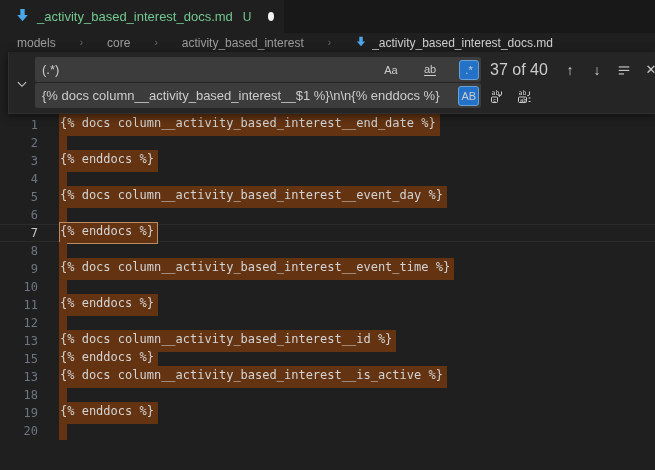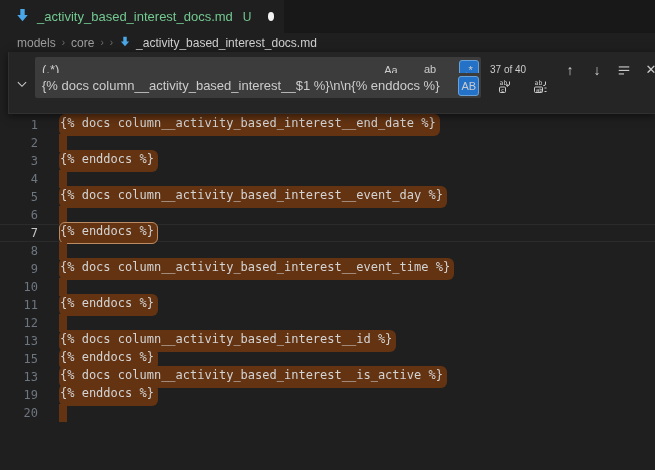--- a/index.html
+++ b/index.html
@@ -15,65 +15,65 @@
   .tab {
     width:284px; background:#1f1f1f; display:flex; align-items:center;
     padding:0 10px 0 15px; gap:7px;
   }
   .tab-name { font-size:13px; color:#73c991; white-space:nowrap; }
   .tab-git { font-size:12px; color:#73c991; margin-left:3px; }
   .tab-dot { width:9px; height:9px; border-radius:50%; background:#f2f2f2; margin-left:9px; }
   
   .breadcrumbs {
     height:19px; background:#1f1f1f; display:flex; align-items:center;
-    padding-left:17px; font-size:12px; color:#9d9d9d; gap:6px; white-space:nowrap;
+    padding-left:17px; font-size:12px; color:#9d9d9d; gap:24px; white-space:nowrap;
   }
   .crumb-sep { color:#6e6e6e; font-size:10px; }
   .crumb-file { color:#cfcfcf; display:flex; align-items:center; gap:5px; }
   
   .editor { position:absolute; top:52px; left:0; right:0; bottom:0; background:#1f1f1f; }
   .lines { padding-top:64px; }
   .line {
     height:18px; display:flex; align-items:center;
     font-family:"DejaVu Sans Mono", monospace; font-size:12px; line-height:18px;
     color:#d4d4d4; white-space:pre;
   }
   .ln { width:38px; flex-shrink:0; text-align:right; color:#6e7681; font-size:12px; }
   .lc { margin-left:21px; height:18px; display:flex; align-items:center; }
-  .hl { background:#633312; padding:0 4px 0 1px; height:22px; line-height:18px;border-radius:6px; }
+  .hl { background:#633312; padding:0 4px 0 1px; height:22px; line-height:18px; }
   .hl-empty { width:8px; height:18px; background:#633312; }
   .line.current { box-shadow: inset 0 1px 0 rgba(255,255,255,0.055), inset 0 -1px 0 rgba(255,255,255,0.055); }
   .line.current .ln { color:#c6c6c6; }
   .line.current .hl { outline:1px solid #ba8a62; outline-offset:-1px; }
   
   .find-widget {
     position:absolute; top:52px; left:8px; right:0; height:62px;
     background:#252526; border-left:1px solid #303031; border-bottom:1px solid #303031;
     box-shadow:0 2px 8px rgba(0,0,0,0.55);
   }
   .fw-chevron {
     position:absolute; left:5px; top:24px; width:16px; height:16px;
     display:flex; align-items:center; justify-content:center; color:#cccccc;
   }
   .fw-row { position:absolute; left:26px; display:flex; align-items:center; }
   .fw-row1 { top:5px; }
-  .fw-row2 { top:21px;gap:8px; }
+  .fw-row2 { top:31px; }
   .fw-input {
     width:446px; height:25px; background:#3c3c3c; border-radius:2px;
     display:flex; align-items:center; padding:0 2px 0 0; overflow:hidden;
   }
   .fw-text { flex:1; padding-left:7px; font-size:13px; color:#cccccc; white-space:nowrap; }
   .tg {
     min-width:20px; height:20px; padding:0 2px; margin-left:19px; border-radius:3px;
     display:flex; align-items:center; justify-content:center;
     font-size:11px; color:#cccccc; flex-shrink:0; border:1px solid transparent;
   }
   .tg.active { background:#2472c8; border:1px solid #67a1d8; }
   .tg .ww { border-bottom:1px solid #cccccc; padding-bottom:0px; }
-  .fw-count { margin-left:9px; font-size:10px; color:#cccccc; width:64px; white-space:nowrap; }
+  .fw-count { margin-left:9px; font-size:16px; color:#cccccc; width:64px; white-space:nowrap; }
   .ib {
     width:22px; height:22px; margin-left:5px; border-radius:4px;
     display:flex; align-items:center; justify-content:center; color:#cccccc;
   }
   .ib svg { display:block; }
   .arrow-glyph { font-size:14px; line-height:1; }
   .x-glyph { font-size:13px; line-height:1; }
 </style>
 </head>
 <body>
@@ -89,20 +89,21 @@
     <span class="tab-git">U</span>
     <span class="tab-dot"></span>
   </div>
 </div>
 
 <div class="breadcrumbs">
   <span>models</span>
   <span class="crumb-sep">›</span>
   <span>core</span>
   <span class="crumb-sep">›</span>
+  <span>activity_based_interest</span>
   <span class="crumb-sep">›</span>
   <span class="crumb-file">
     <span>
       <svg width="12" height="11" viewBox="0 0 16 16">
           <path d="M5.5 1 h5 v7 h3.5 l-6 7 -6 -7 h3.5 z" fill="#4aa8e8"></path>
         </svg>
     </span>
     <span>_activity_based_interest_docs.md</span>
   </span>
 </div>
@@ -117,20 +118,21 @@
       <div class="line"><span class="ln">6</span><span class="lc"><span class="hl-empty"></span></span></div>
       <div class="line current"><span class="ln">7</span><span class="lc"><span class="hl">{% enddocs %}</span></span></div>
       <div class="line"><span class="ln">8</span><span class="lc"><span class="hl-empty"></span></span></div>
       <div class="line"><span class="ln">9</span><span class="lc"><span class="hl">{% docs column__activity_based_interest__event_time %}</span></span></div>
       <div class="line"><span class="ln">10</span><span class="lc"><span class="hl-empty"></span></span></div>
       <div class="line"><span class="ln">11</span><span class="lc"><span class="hl">{% enddocs %}</span></span></div>
       <div class="line"><span class="ln">12</span><span class="lc"><span class="hl-empty"></span></span></div>
       <div class="line"><span class="ln">13</span><span class="lc"><span class="hl">{% docs column__activity_based_interest__id %}</span></span></div>
       <div class="line"><span class="ln">15</span><span class="lc"><span class="hl">{% enddocs %}</span></span></div>
       <div class="line"><span class="ln">13</span><span class="lc"><span class="hl">{% docs column__activity_based_interest__is_active %}</span></span></div>
+      <div class="line"><span class="ln">18</span><span class="lc"><span class="hl-empty"></span></span></div>
       <div class="line"><span class="ln">19</span><span class="lc"><span class="hl">{% enddocs %}</span></span></div>
       <div class="line"><span class="ln">20</span><span class="lc"><span class="hl-empty"></span></span></div>
     </div>
 </div>
 
 <div class="find-widget">
   <div class="fw-chevron">
     <svg width="12" height="12" viewBox="0 0 16 16">
         <path d="M2.5 5.5 L8 11 L13.5 5.5" fill="none" stroke="#cccccc" stroke-width="1.4"></path>
       </svg>

